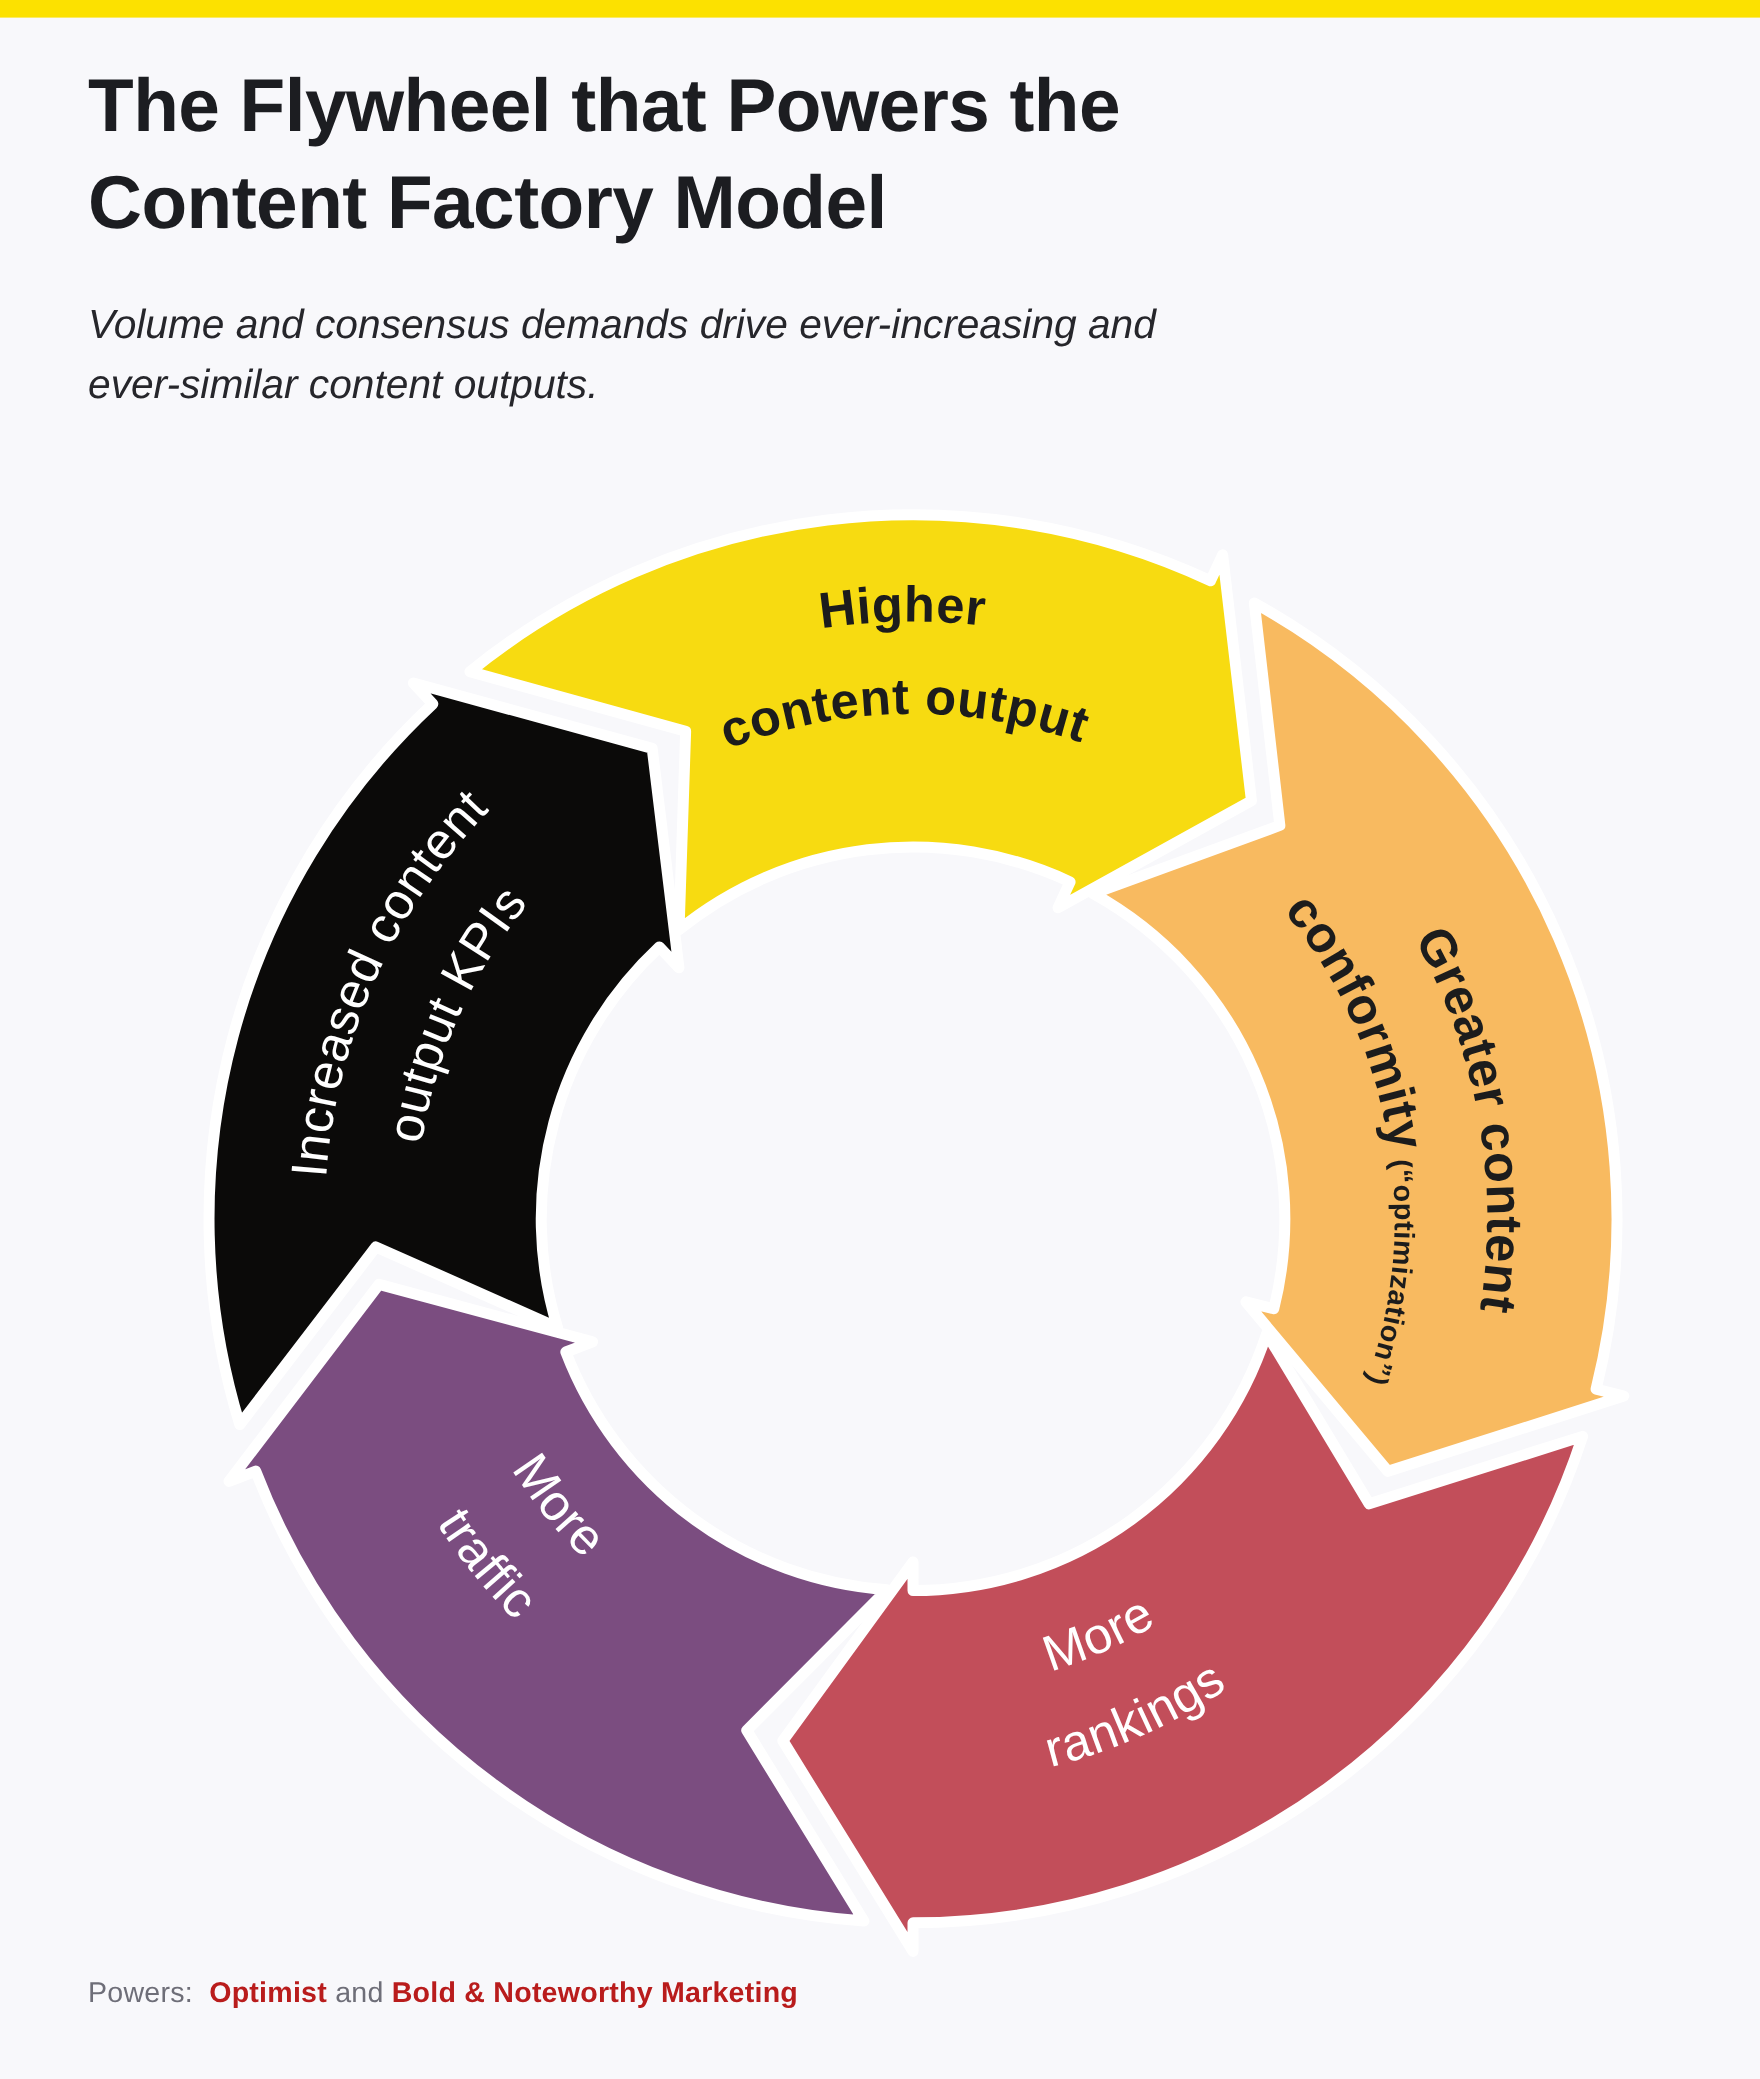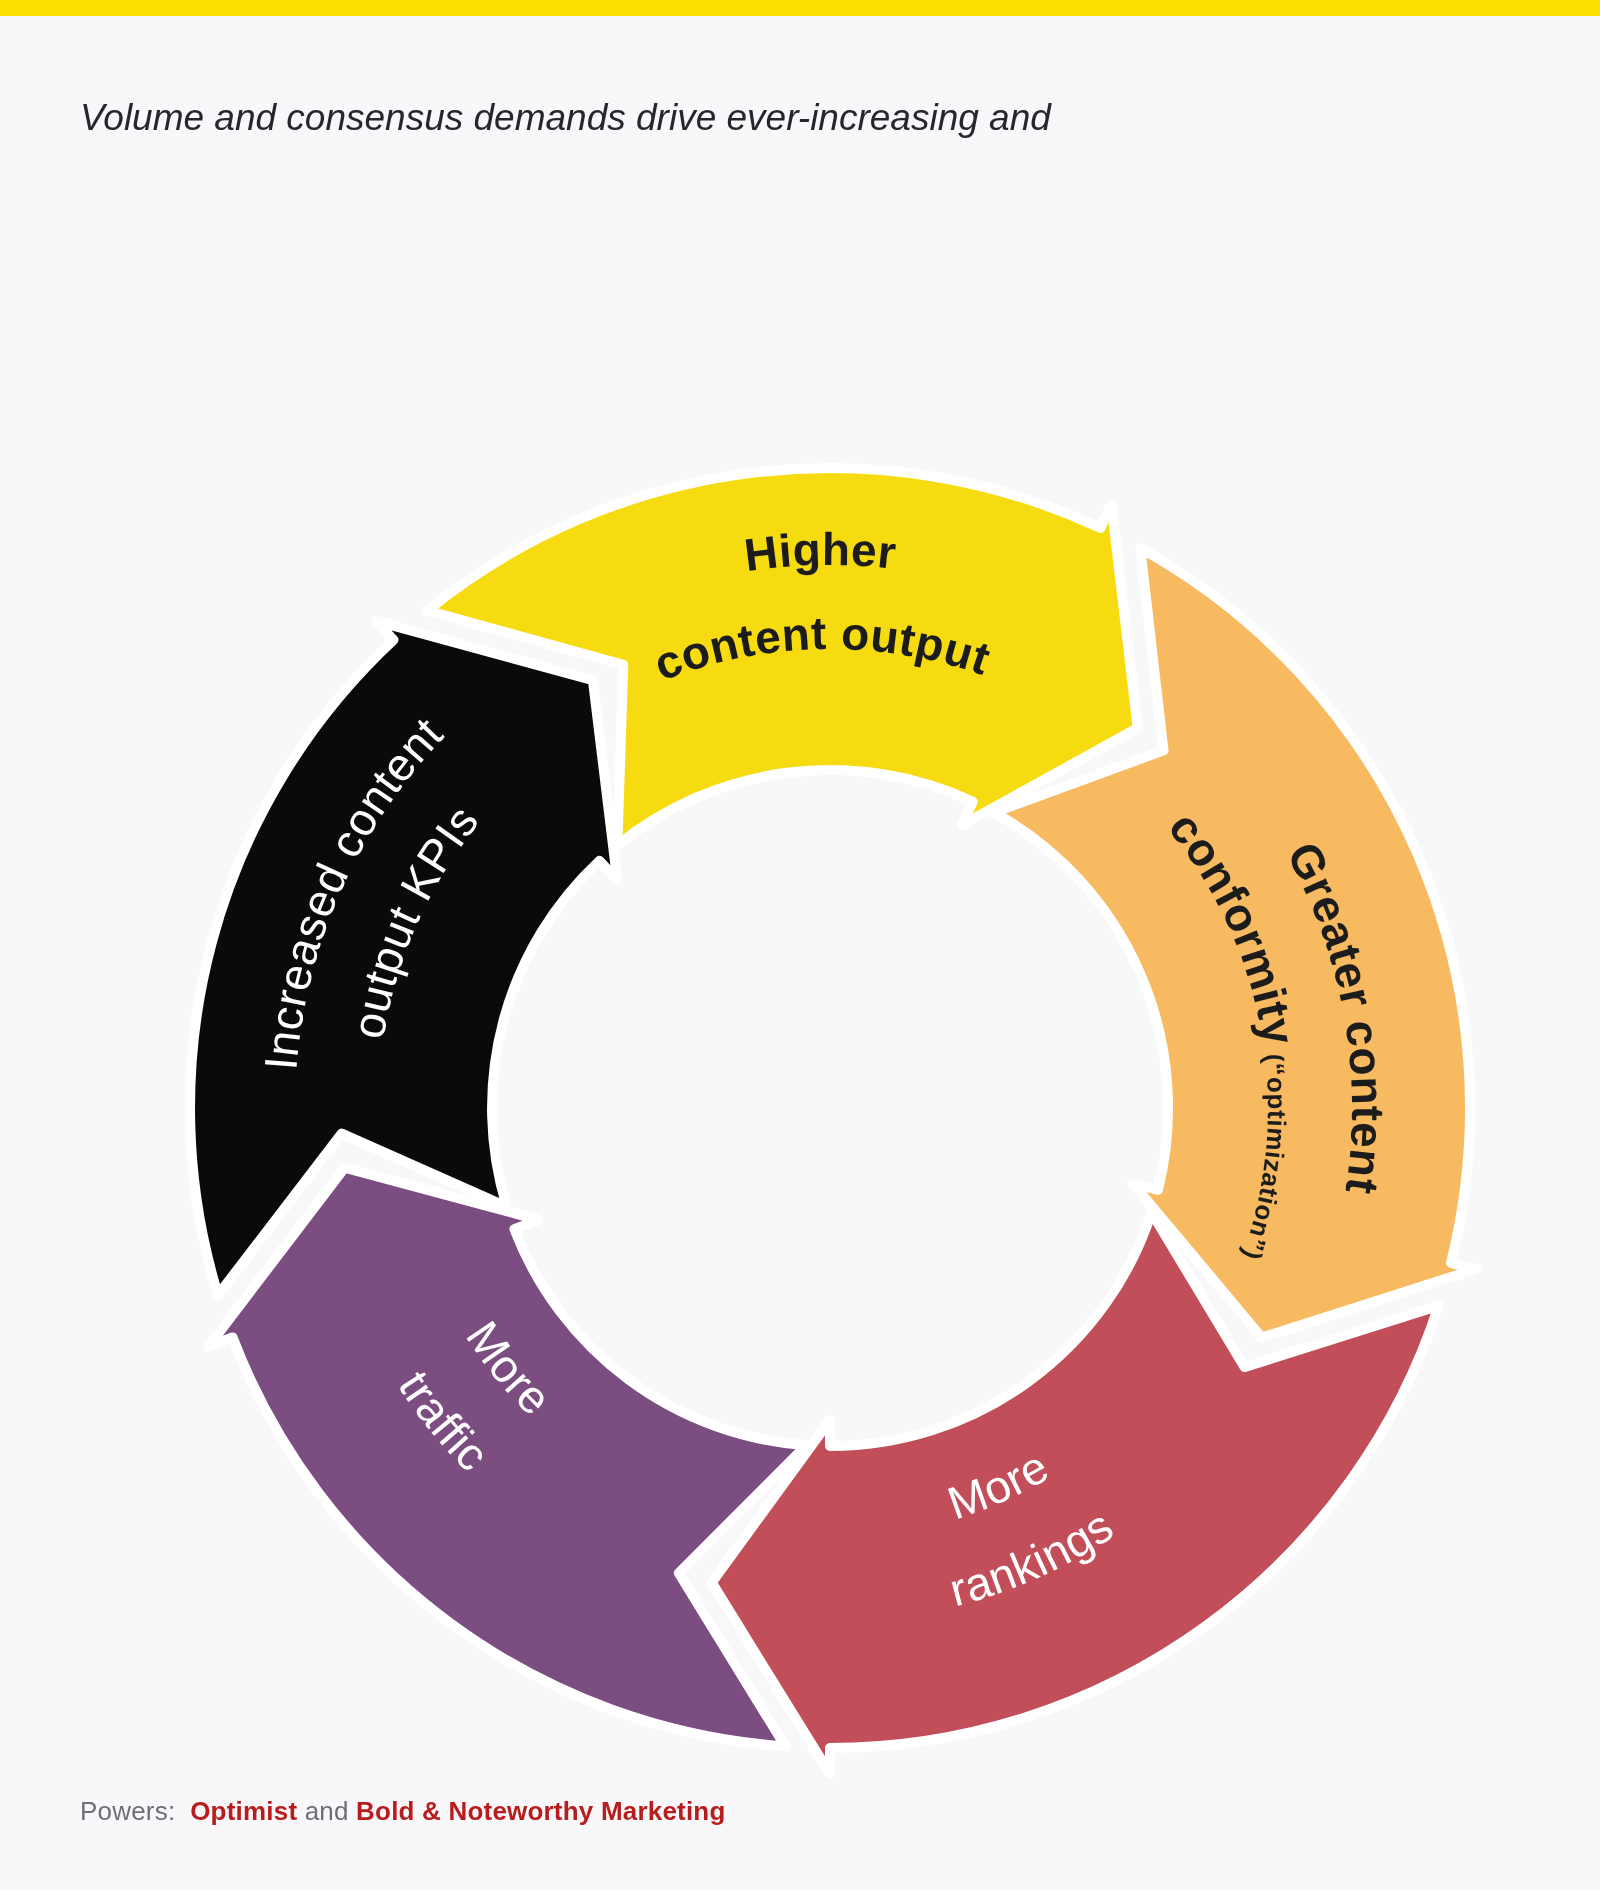--- a/index.html
+++ b/index.html
@@ -27,22 +27,27 @@
     font-size:26px;color:#6E6E78;letter-spacing:0.2px;
   }
   .source b{color:#b91c1c;font-weight:700;}
 </style>
 </head>
 <body style="background: rgb(248, 248, 251);">
 
 <div class="topbar" style="background: rgb(252, 225, 0);"></div>
 
 <div class="header">
+  <div class="title">
+    <div>The Flywheel that Powers the</div>
+    <div>Content Factory Model</div>
+  </div>
   <div class="subtitle">
     <div>Volume and consensus demands drive ever-increasing and</div>
+    <div>ever-similar content outputs.</div>
   </div>
 </div>
 
 <svg id="wheel" class="wheel-svg" viewBox="0 0 1600 1890">
     <path d="M 427.2,610.6 A 640 640 0 0 1 1100.5,528.0 L 1111.5,504.4 L 1137.7,728.0 L 961.9,825.2 L 972.8,801.7 A 338 338 0 0 0 617.3,845.3 L 623.3,664.8 Z" fill="#F7DB11" stroke="#FFFFFF" stroke-width="10" stroke-linejoin="round"></path>
     <path d="M 1140.3,548.2 A 640 640 0 0 1 1451.0,1262.8 L 1476.2,1269.1 L 1261.8,1337.6 L 1132.7,1183.5 L 1158.0,1189.8 A 338 338 0 0 0 993.9,812.4 L 1163.5,750.4 Z" fill="#F8BA60" stroke="#FFFFFF" stroke-width="10" stroke-linejoin="round"></path>
     <path d="M 1438.7,1305.8 A 640 640 0 0 1 830.0,1748.0 L 830.0,1774.0 L 711.7,1582.5 L 830.0,1420.0 L 830.0,1446.0 A 338 338 0 0 0 1151.5,1212.4 L 1244.7,1367.1 Z" fill="#C24E5A" stroke="#FFFFFF" stroke-width="10" stroke-linejoin="round"></path>
     <path d="M 785.4,1746.4 A 640 640 0 0 1 232.5,1337.4 L 208.2,1346.7 L 344.6,1167.6 L 538.7,1219.8 L 514.4,1229.1 A 338 338 0 0 0 806.4,1445.2 L 678.9,1573.1 Z" fill="#7B4D80" stroke="#FFFFFF" stroke-width="10" stroke-linejoin="round"></path>
     <path d="M 218.0,1295.1 A 640 640 0 0 1 393.5,639.9 L 375.8,620.9 L 592.9,680.3 L 617.2,879.8 L 599.5,860.8 A 338 338 0 0 0 506.8,1206.8 L 341.7,1133.6 Z" fill="#0B0A09" stroke="#FFFFFF" stroke-width="10" stroke-linejoin="round"></path>
     <path id="tp0-0" fill="none" d="M 316.6,931.2 A 543 543 0 0 1 1336.9,913.4"></path>

